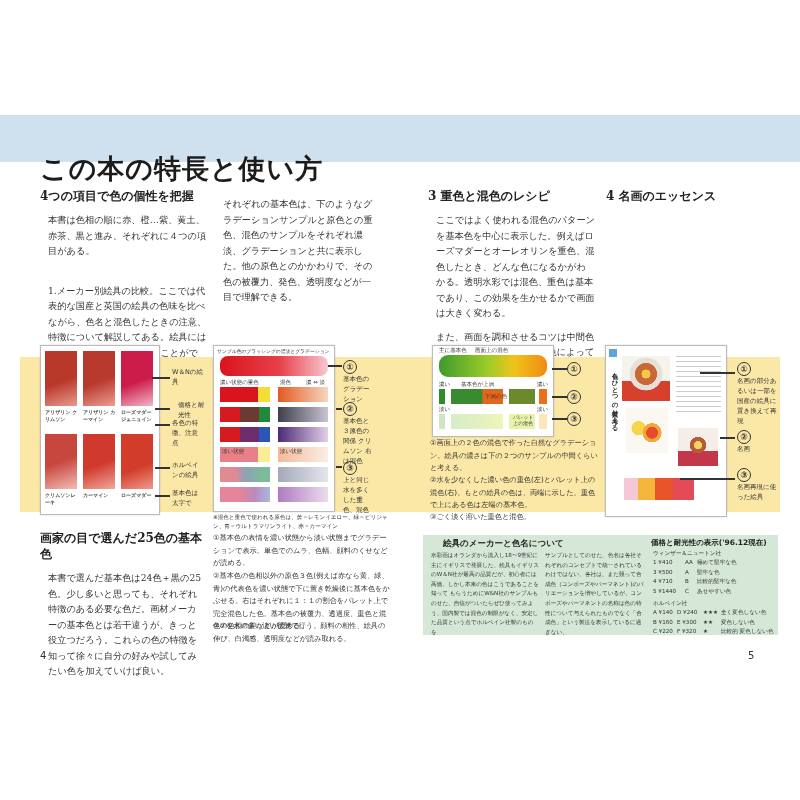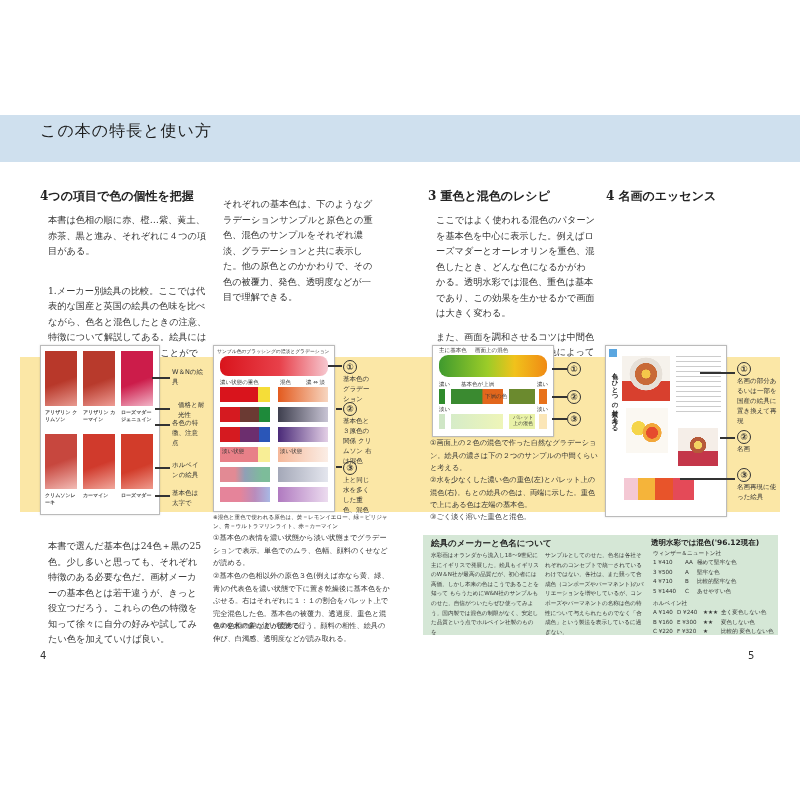--- a/index.html
+++ b/index.html
@@ -1,19 +1,19 @@
 <!DOCTYPE html>
 <html><head>
 <meta charset="utf-8">
 <style>
   html, body { margin:0; padding:0; }
   body { width:800px; height:800px; background:#ffffff; position:relative; overflow:hidden;
          font-family:"DejaVu Sans", sans-serif; color:#222; }
   .banner { position:absolute; left:0; top:115px; width:800px; height:47px; background:#cfe0ee; }
-  .page-title { position:absolute; left:40px; top:121px; font-size:16px; font-weight:normal; color:#1c1c1c; letter-spacing:1px; }
+  .page-title { position:absolute; left:40px; top:151px; font-size:27px; font-weight:bold; color:#1c1c1c; letter-spacing:1px; }
   .yellow-band { position:absolute; left:20px; top:357px; width:760px; height:155px; background:#fbe7a6; }
   .col { position:absolute; font-family:"DejaVu Serif", serif; font-size:9.2px; line-height:15.5px; color:#333; }
   .col h3 { margin:0 0 2px 0; font-size:12px; font-weight:bold; color:#222; line-height:16px; }
   .col p { margin:8px; }
   .spacer { height:8px; }
   .fig { position:absolute; background:#fff; border:1px solid #bbb; box-shadow:0 0 2px rgba(0,0,0,0.15); }
   .swatch { position:absolute; }
   .callout { position:absolute; font-size:6.5px; line-height:10px; color:#333; font-family:"DejaVu Sans", sans-serif; }
   .line { position:absolute; height:1.5px; background:#333; }
   .circ { display:inline-block; width:12px; height:12px; border:1.3px solid #333; border-radius:50%; text-align:center; line-height:12px; font-size:9px; font-weight:bold; }
@@ -86,20 +86,21 @@
 <div class="line" style="left:155px;top:408px;width:15px;"></div>
 <div class="callout" style="left:172px;top:400px;width:32px;margin-left:6px;">価格と耐光性</div>
 <div class="line" style="left:155px;top:424px;width:15px;"></div>
 <div class="callout" style="left:172px;top:418px;width:30px;">各色の特徴、注意点</div>
 <div class="line" style="left:155px;top:467px;width:15px;"></div>
 <div class="callout" style="left:172px;top:460px;width:32px;">ホルベインの絵具</div>
 <div class="line" style="left:155px;top:495px;width:15px;"></div>
 <div class="callout" style="left:172px;top:488px;width:30px;">基本色は太字で</div>
 
 <div class="col" style="left:40px; top:530px; width:172px;">
+  <h3>画家の目で選んだ25色の基本色</h3>
   <p>本書で選んだ基本色は24色＋黒の25色。少し多いと思っても、それぞれ特徴のある必要な色だ。画材メーカーの基本色とは若干違うが、きっと役立つだろう。これらの色の特徴を知って徐々に自分の好みや試してみたい色を加えていけば良い。</p>
 </div>
 
 <div class="fig" style="left:213px; top:345px; width:120px; height:165px;">
   <div class="fig-label" style="left:3px;top:2px;font-size:4.8px;">サンプル色のブラッシングの濃淡とグラデーション</div>
   <div class="swatch" style="left:6px;top:10px;width:108px;height:20px;border-radius:8px;background:linear-gradient(90deg,#d9141c,#e8404a 55%,#f6c8d0);"></div>
   <div class="fig-label" style="left:6px;top:33px;">濃い状態の重色</div>
   <div class="fig-label" style="left:66px;top:33px;">混色</div>
   <div class="fig-label" style="left:92px;top:33px;">濃 ⇔ 淡</div>
   <div class="swatch" style="left:6px;top:41px;width:50px;height:15px;background:linear-gradient(90deg,#d9141c 75%,#f5dd38 76%);"></div>
@@ -182,24 +183,24 @@
 <div class="line" style="left:720px;top:437px;width:15px;"></div>
 <div class="callout" style="left:737px;top:430px;width:40px;">
   <span class="circ">②</span><br><span>名画</span>
 </div>
 <div class="line" style="left:680px;top:478px;width:55px;"></div>
 <div class="callout" style="left:737px;top:468px;width:40px;">
   <span class="circ">③</span><br><span>名画再現に使った絵具</span>
 </div>
 
 <div class="green-box">
-  <div class="gb-title" style="left:8px;top:3px;">絵具のメーカーと色名について</div>
+  <div class="gb-title" style="left:20px;top:3px;">絵具のメーカーと色名について</div>
   <div class="gb-text" style="left:8px;top:16px;width:108px;">水彩画はオランダから流入し18〜9世紀に主にイギリスで発展した。絵具もイギリスのW＆N社が最高の品質だが、初心者には高価。しかし本来の色はこうであることを知って もらうためにW&amp;N社のサンプルものせた。自信がついたらぜひ使ってみよう。国内製では混色の制限がなく、安定した品質という点でホルベイン社製のものを</div>
   <div class="gb-text" style="left:122px;top:16px;width:100px;">サンプルとしてのせた。色名は各社それぞれのコンセプトで統一されているわけではない。各社は、また競って合成色（コンポーズやパーマネント)のバリエーションを増やしているが、コンポーズやパーマネントの名称は色の特性について与えられたものでなく「合成色」という製法を表示しているに過ぎない。</div>
-  <div class="gb-title" style="left:228px;top:3px;font-size:7.5px;">透明水彩では混色('96.12現在)</div>
+  <div class="gb-title" style="left:228px;top:3px;font-size:7.5px;">価格と耐光性の表示('96.12現在)</div>
   <div class="gb-text" style="left:230px;top:14px;">ウィンザー＆ニュートン社</div>
   <div class="gb-text" style="left:230px;top:23px;width:120px;">
     <div><span style="display:inline-block;width:32px;">1 ¥410</span><span style="display:inline-block;width:12px;">AA</span><span>極めて堅牢な色</span></div>
     <div><span style="display:inline-block;width:32px;">3 ¥500</span><span style="display:inline-block;width:12px;">A</span><span>堅牢な色</span></div>
     <div><span style="display:inline-block;width:32px;">4 ¥710</span><span style="display:inline-block;width:12px;">B</span><span>比較的堅牢な色</span></div>
     <div><span style="display:inline-block;width:32px;">5 ¥1440</span><span style="display:inline-block;width:12px;">C</span><span>あせやすい色</span></div>
   </div>
   <div class="gb-text" style="left:230px;top:64px;">ホルベイン社</div>
   <div class="gb-text" style="left:230px;top:73px;width:125px;">
     <div><span style="display:inline-block;width:24px;">A ¥140</span><span style="display:inline-block;width:26px;">D ¥240</span><span style="display:inline-block;width:18px;">★★★</span><span>全く変色しない色</span></div>

